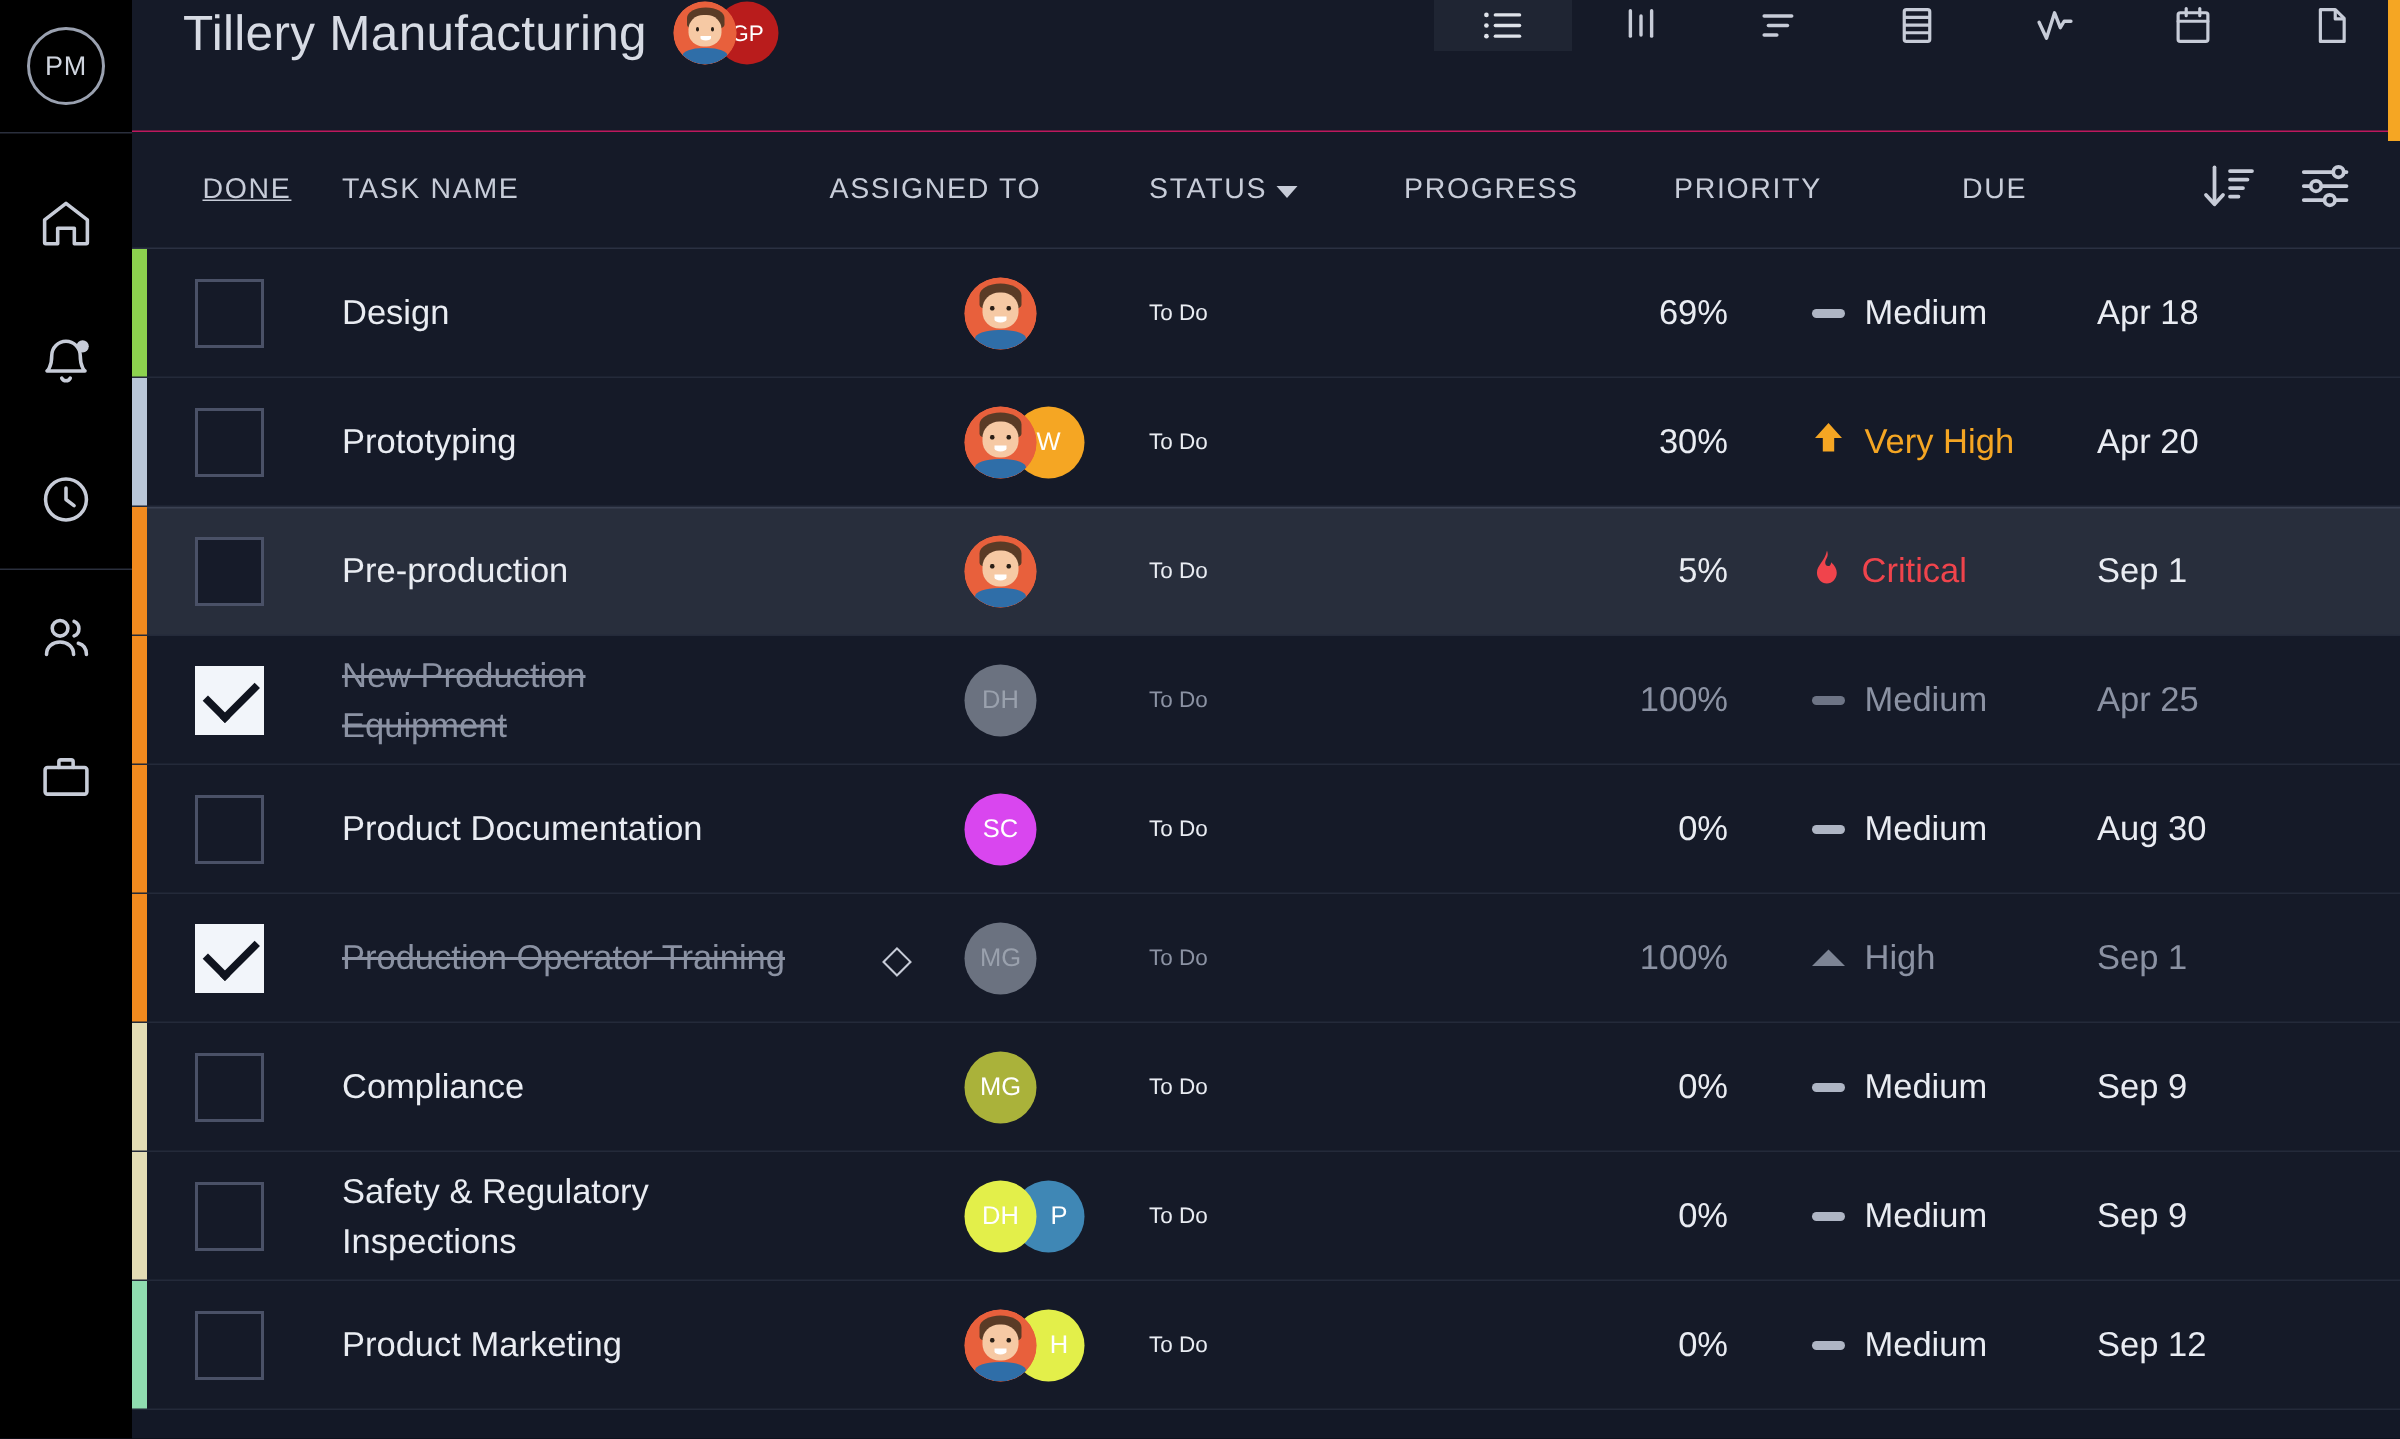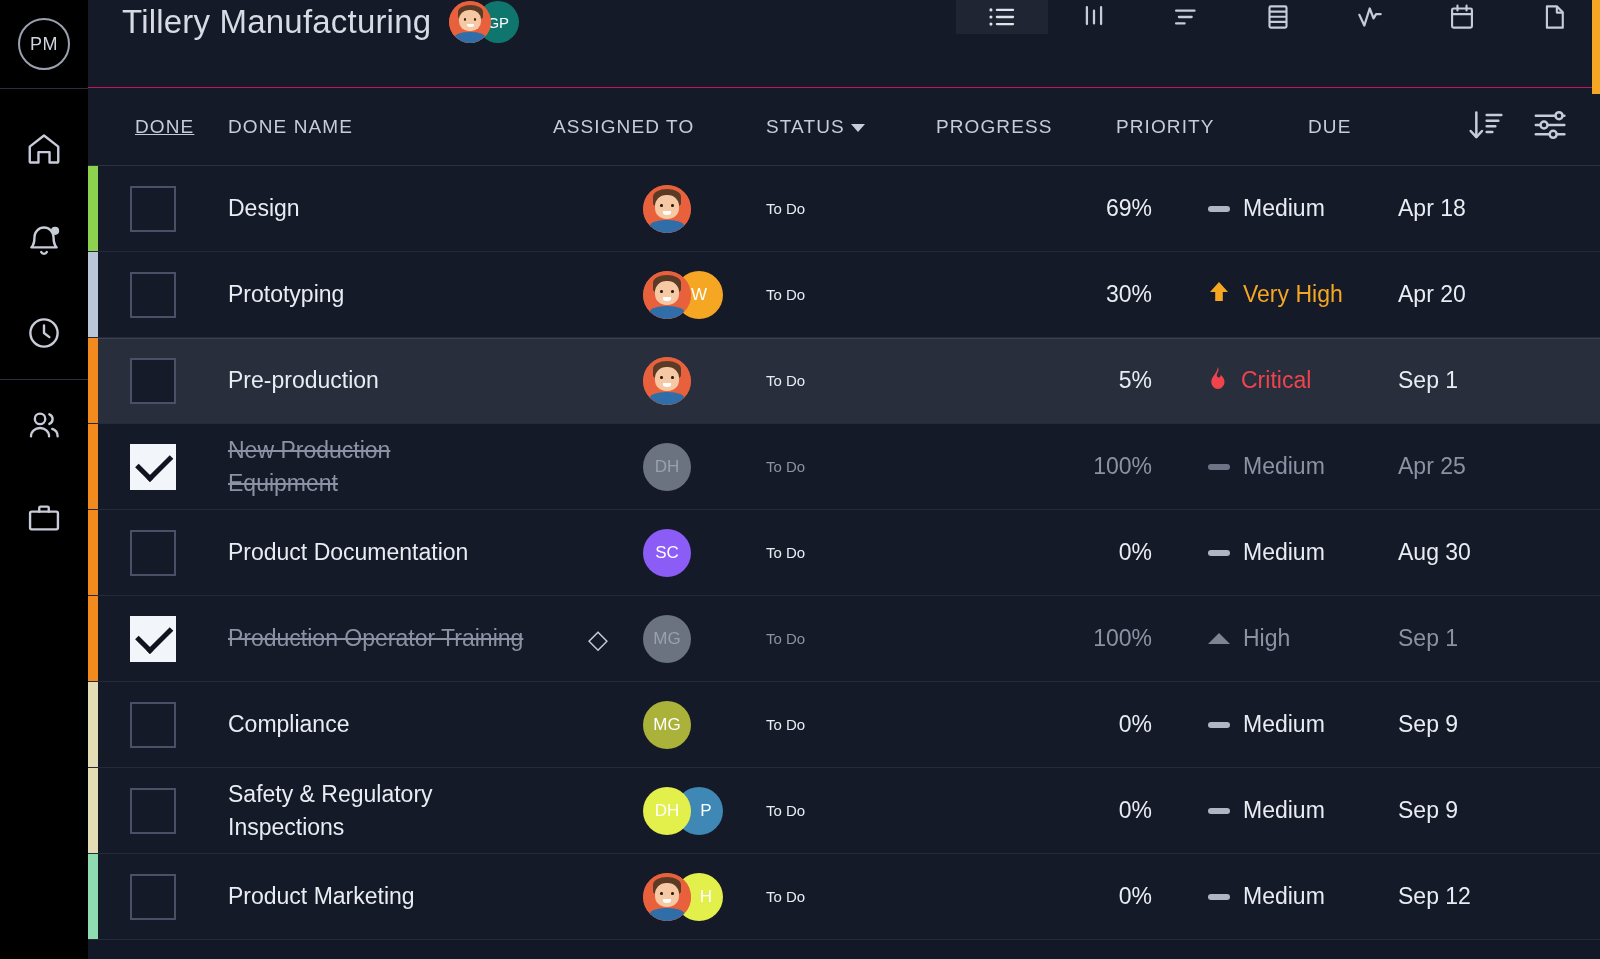--- a/index.html
+++ b/index.html
@@ -210,21 +210,21 @@
           <div class="av photo front">
             <div class="face">
               <div class="hair"></div>
                 <div class="skin"></div>
               <div class="eye l"></div>
                 <div class="eye r"></div>
               <div class="mouth"></div>
                 <div class="body"></div>
             </div>
           </div>
-          <div class="av stack2" style="background:#0f766e">
+          <div class="av stack2" style="background:#b91c1c">
             <span>GP</span>
           </div>
         </div>
       </div>
 
       <div class="view-tabs">
         <div class="vtab active">
           <span>
             <svg width="34" height="34" viewBox="0 0 24 24" fill="none" stroke="#dfe3ea" stroke-width="1.6" stroke-linecap="round">
               <circle cx="4.2" cy="7" r="1.1" fill="#dfe3ea" stroke="none"></circle>
@@ -283,21 +283,21 @@
               <path d="M7 4.5h7l4.2 4.2V19.5H7Z"></path>
                 <path d="M14 4.5v4.4h4.2"></path>
             </svg>
           </span>
         </div>
       </div>
     </div>
 
     <div class="colhead">
       <div class="ch ch-done">DONE</div>
-      <div class="ch ch-task">DONE NAME</div>
+      <div class="ch ch-task">TASK NAME</div>
       <div class="ch ch-assign">ASSIGNED TO</div>
       <div class="ch ch-status">
         <span>STATUS</span>
         <span class="caret"></span>
       </div>
       <div class="ch ch-prog">PROGRESS</div>
       <div class="ch ch-prio">PRIORITY</div>
       <div class="ch ch-due">DUE</div>
 
       <div class="head-tools">
@@ -439,21 +439,21 @@
         <div class="c-due dim">Apr 25</div>
       </div>
 
       <div class="row">
         <div class="accent" style="background:#f28a1e"></div>
         <div class="c-check">
           <div class="cbox"></div>
         </div>
         <div class="c-task">Product Documentation</div>
         <div class="c-assign">
-          <div class="av front" style="background:#8b5cf6">
+          <div class="av front" style="background:#d946ef">
             <span>SC</span>
           </div>
         </div>
         <div class="c-status">To Do</div>
         <div class="c-prog">0%</div>
         <div class="c-prio">
           <span class="pi-medium"></span>
           <span style="color:#e9ecf2">Medium</span>
         </div>
         <div class="c-due">Aug 30</div>

